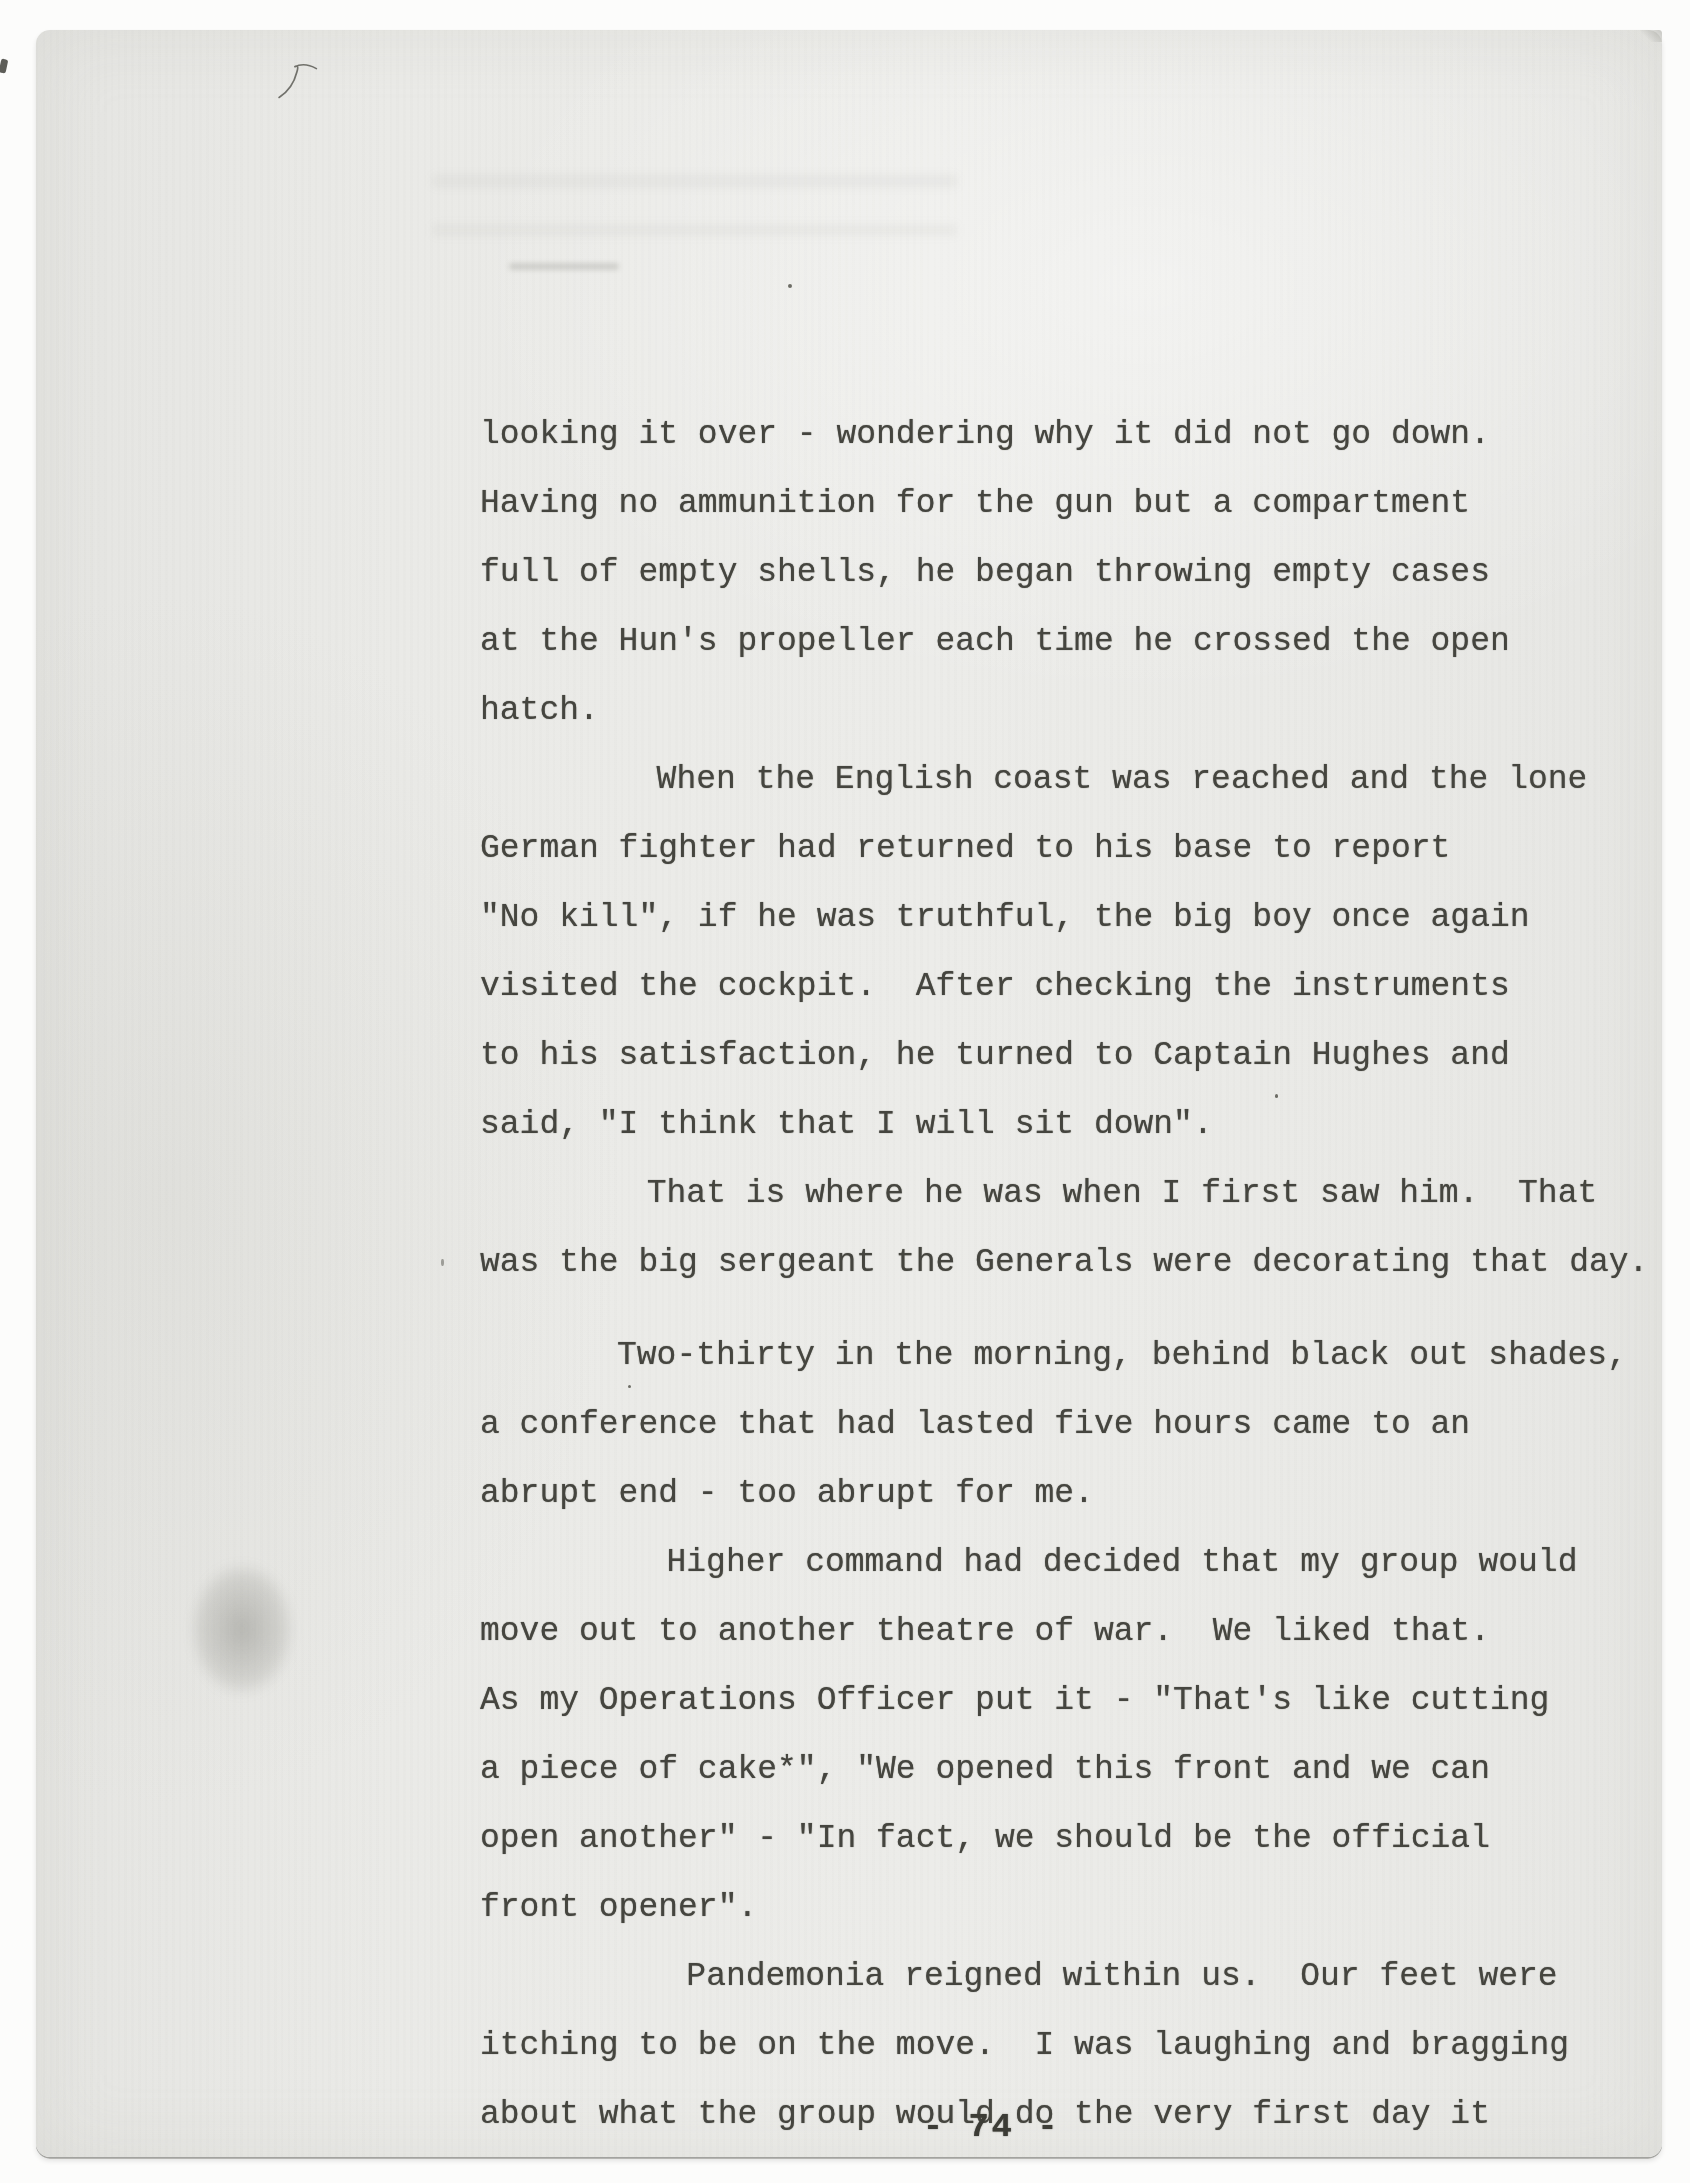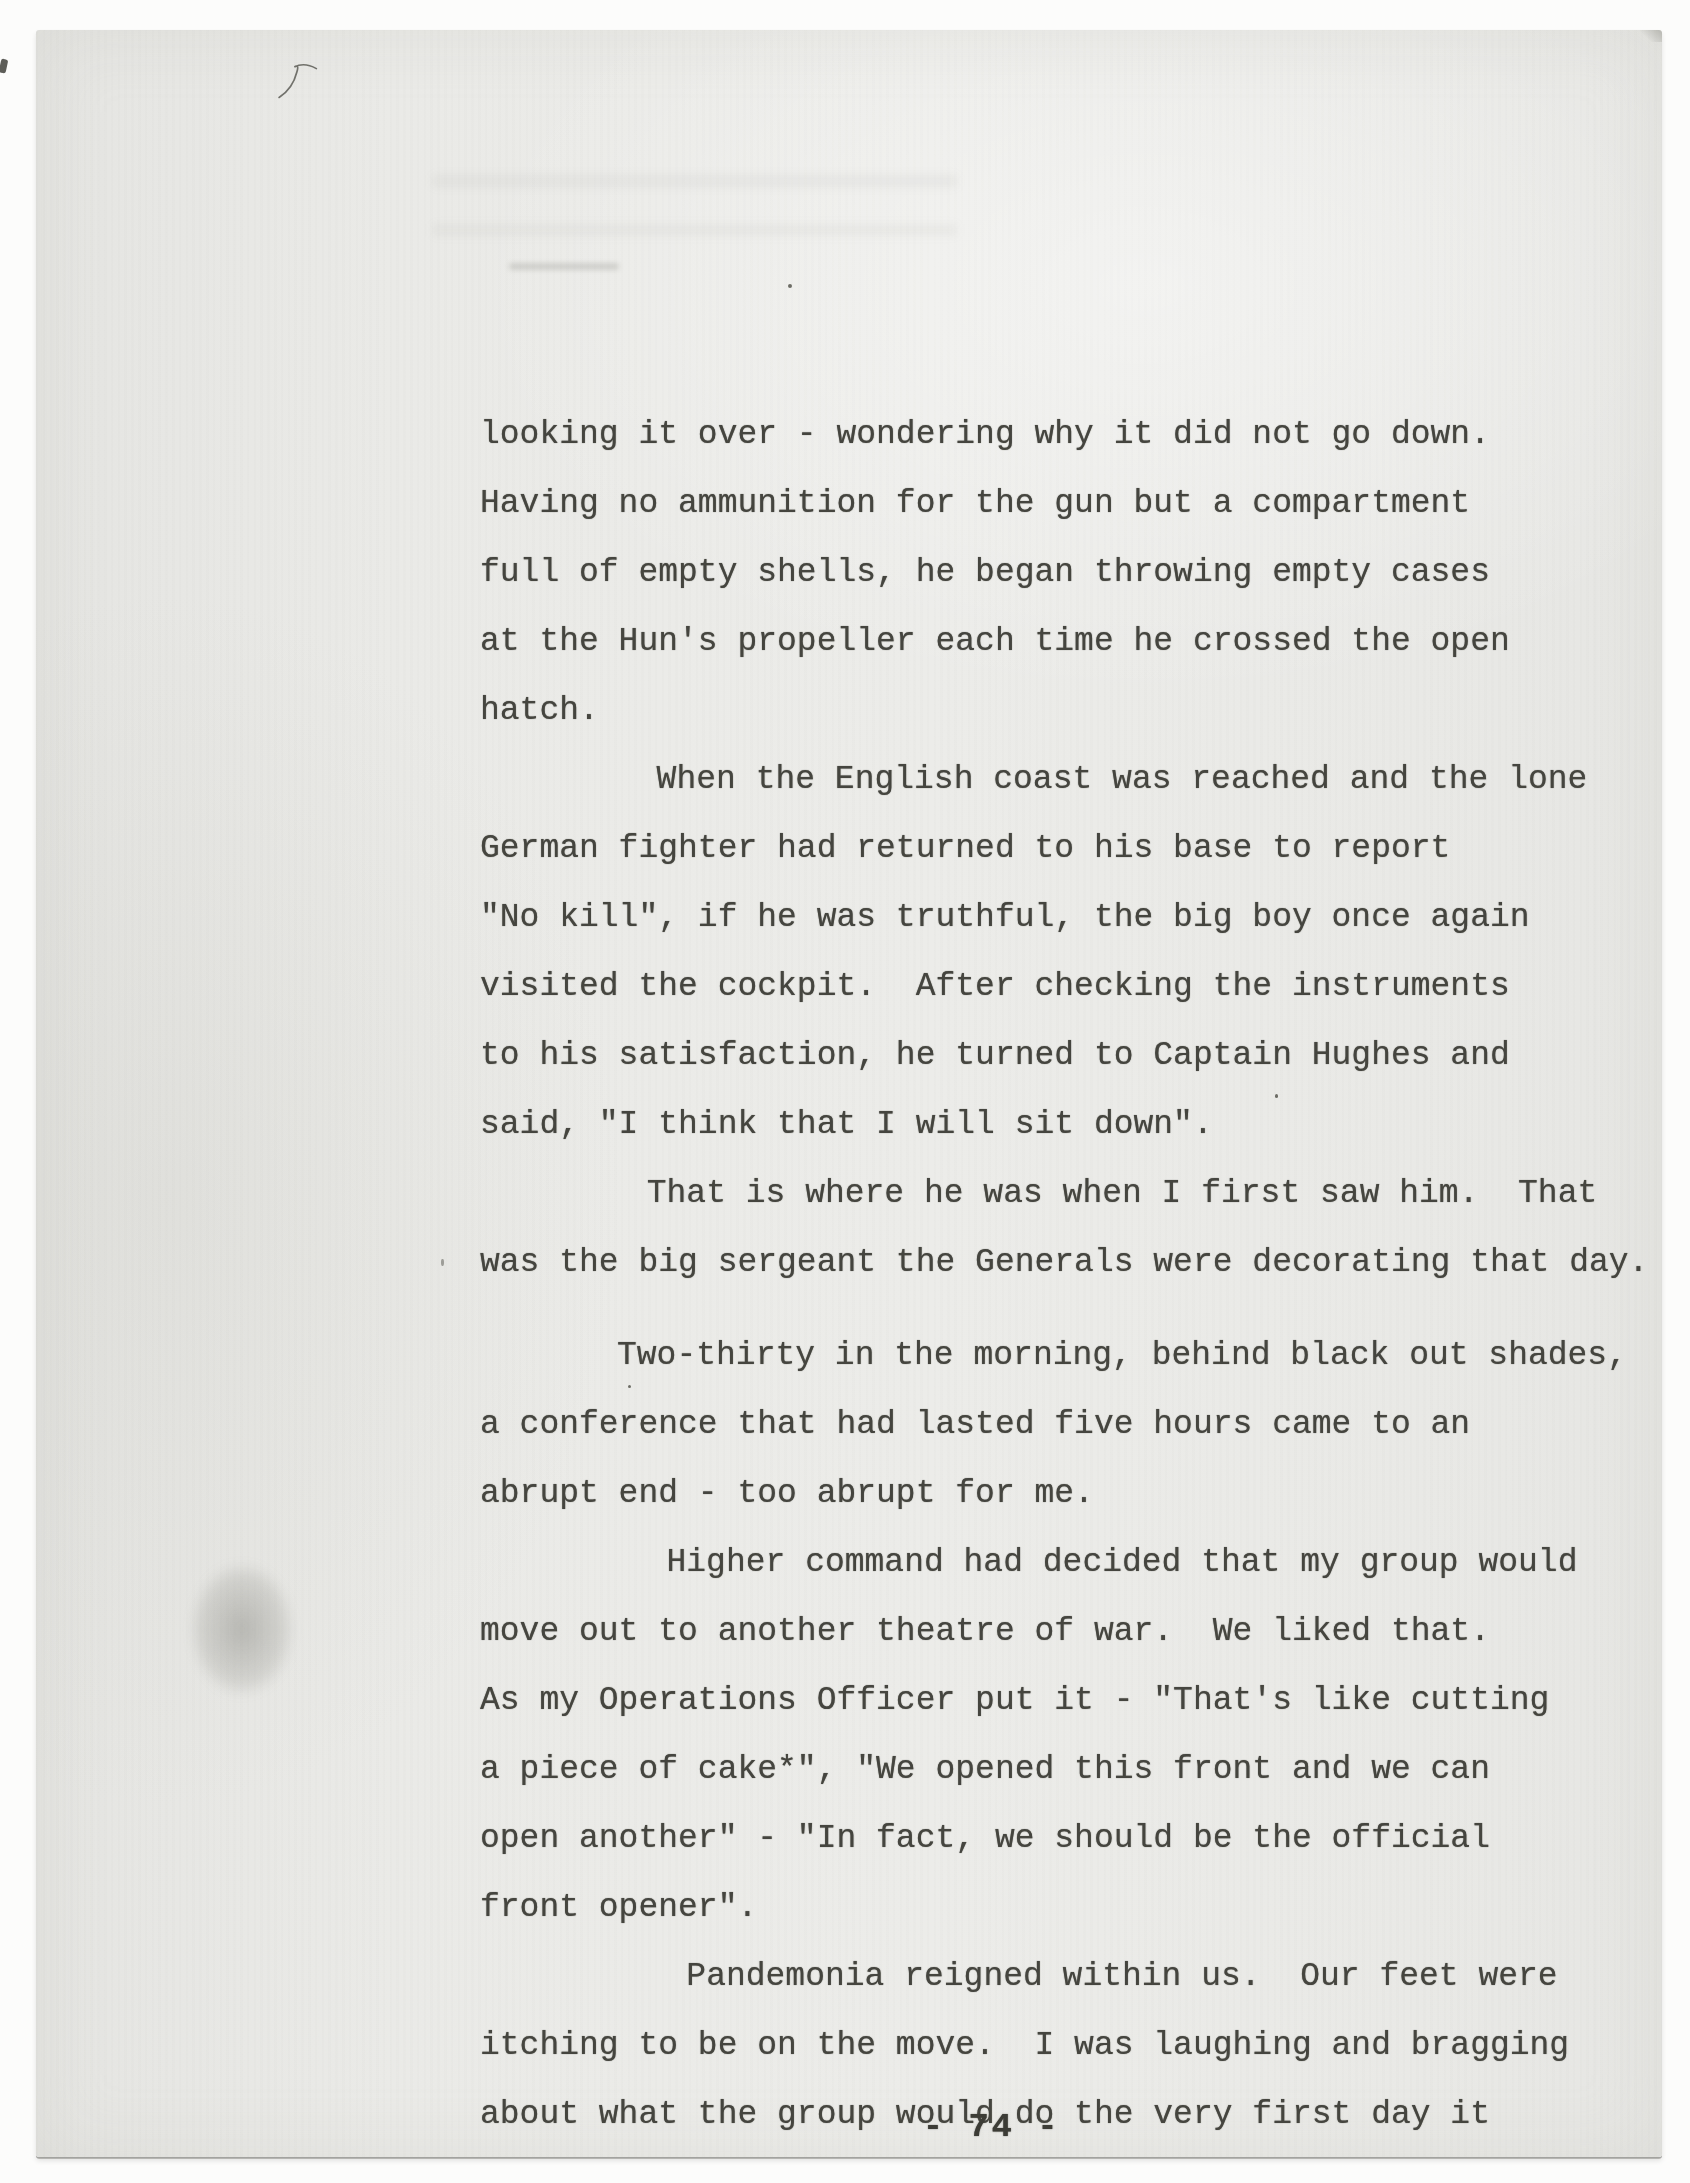--- a/index.html
+++ b/index.html
@@ -12,21 +12,21 @@
   }
   .page {
     position: absolute;
     left: 36px; top: 30px;
     width: 1626px; height: 2127px;
     background:
       radial-gradient(ellipse 1099px 676px at 68% 12%, rgba(255,255,255,0.40), rgba(255,255,255,0) 62%),
       radial-gradient(ellipse 761px 1014px at 8% 55%, rgba(190,190,182,0.18), rgba(190,190,182,0) 60%),
       repeating-linear-gradient(90deg, rgba(120,120,112,0.020) 0px, rgba(120,120,112,0.020) 2.5px, rgba(255,255,255,0.015) 2.5px, rgba(255,255,255,0.015) 6.8px),
       linear-gradient(90deg, #e5e5e2 0%, #eaeae7 22%, #ecece9 55%, #e9e9e6 85%, #e6e6e3 100%);
-    border-radius: 3px;
+    border-radius: 14px;
     box-shadow:
       0 1.7px 0 rgba(110,110,104,0.55),
       0 3.4px 5px rgba(0,0,0,0.10),
       inset 0 0 68px rgba(185,185,176,0.22);
   }
   .text-block {
     position: absolute;
     left: 444px; top: 370px;
     width: 1183px;
     color: #45453f;

